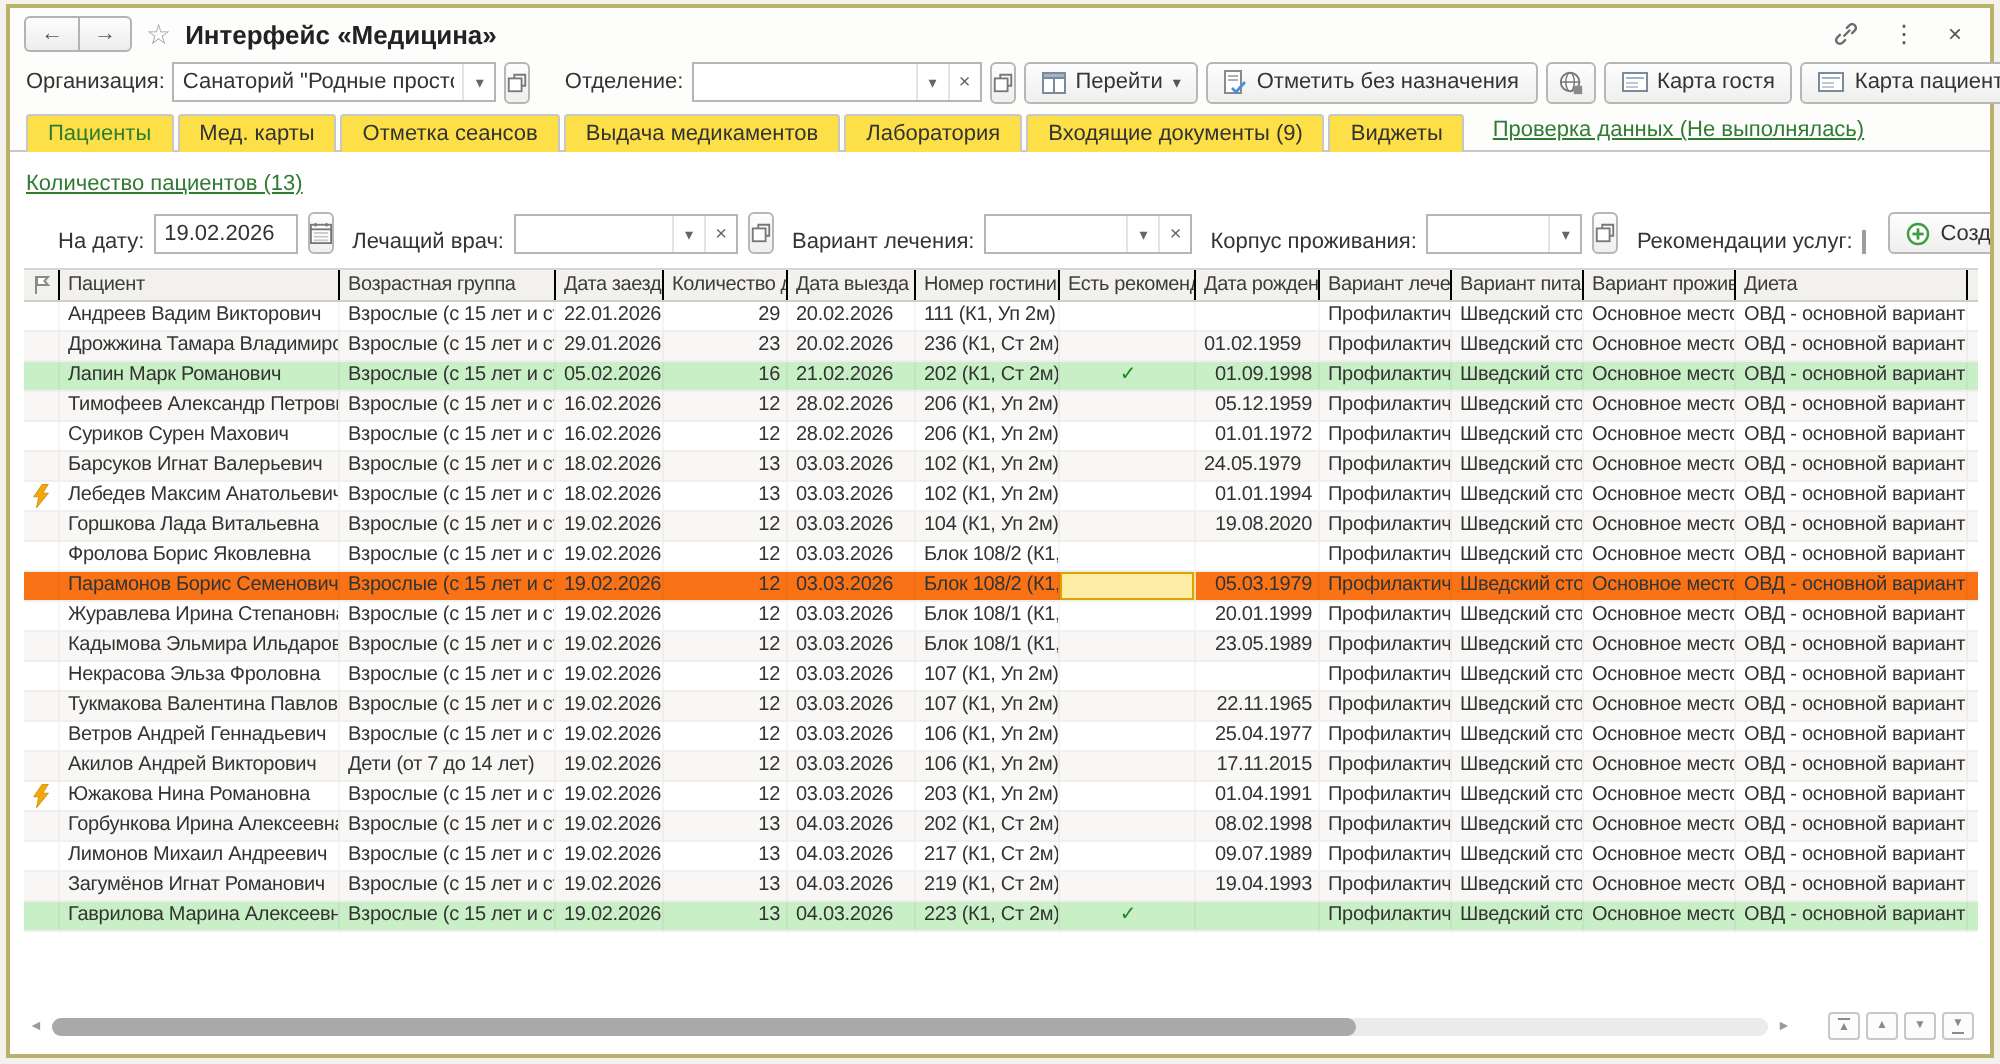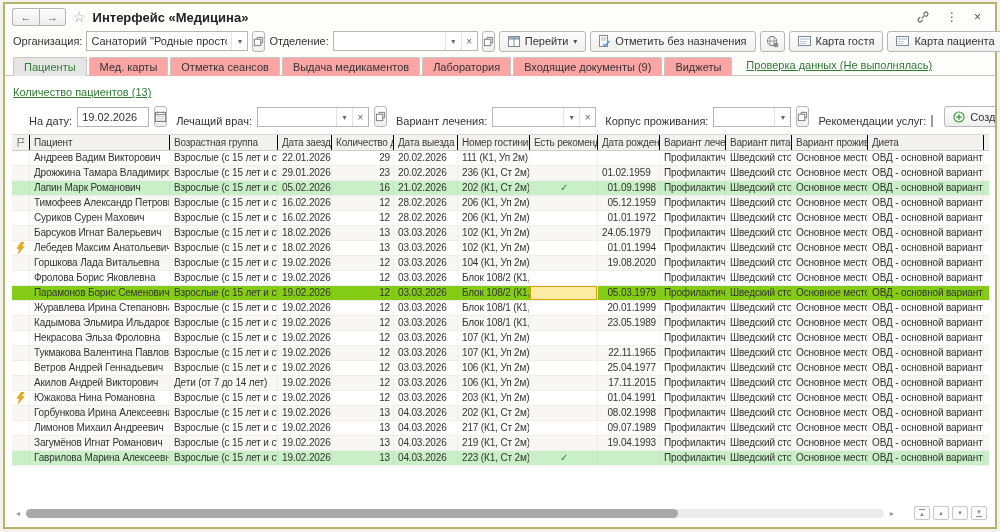--- a/index.html
+++ b/index.html
@@ -31,42 +31,42 @@
   .btn{display:inline-flex;align-items:center;gap:5px;background:linear-gradient(#fdfdfd,#efefee);
        border:1px solid #b7b7b7;border-radius:3px;padding:0 8px;font-size:11px;color:#333;height:21px;
        box-sizing:border-box;cursor:pointer;white-space:nowrap;font-family:inherit;}
   .btn.icon-only{padding:0;width:25px;justify-content:center;}
   .btn.square{width:21px;padding:0;justify-content:center;}
   .caret{font-size:8px;color:#555;}
   .tgroup{display:flex;align-items:center;gap:4px;margin-left:auto;}
 
   
   .tabsrow{display:flex;align-items:flex-end;gap:2px;padding:0 8px;border-bottom:1px solid #c9c7c3;height:21px;box-sizing:border-box;}
-  .tab{font-size:11px;padding:3px 10px;background:#fca5a5;border:1px solid #c9c7c3;border-bottom:none;
+  .tab{font-size:11px;padding:3px 10px;background:#fde047;border:1px solid #c9c7c3;border-bottom:none;
        border-radius:2px 2px 0 0;margin-bottom:-1px;cursor:pointer;white-space:nowrap;color:#333;}
-  .tab.active{background:#e5e5e5;color:#2e7d32;box-shadow:0 1px 0 0 #fff;}
+  .tab.active{background:#fde047;color:#2e7d32;box-shadow:0 1px 0 0 #fff;}
   .green-link{color:#2f7b33;font-size:11px;text-decoration:underline;cursor:pointer;white-space:nowrap;}
   .tabsrow .green-link{margin-left:12px;margin-bottom:4px;}
 
   
   .content{flex:1;background:#fff;padding:5px 6px 4px 6px;display:flex;flex-direction:column;overflow:hidden;}
   .countline{margin:1px 0 6px 2px;}
   .filters{display:flex;align-items:flex-end;gap:5px;margin:0 0 7px 18px;flex-wrap:nowrap;}
   .checkbox{width:12px;height:12px;border:1px solid #9c9c9c;background:#fff;display:inline-block;box-sizing:border-box;cursor:pointer;}
 
   
   .grid{margin-left:1px;}
   .g-head{display:flex;height:17px;background:#f3f1ee;border-top:1px solid #d8d6d3;border-bottom:1px solid #cfcdca;box-sizing:border-box;}
   .g-hcell{font-size:10px;color:#3c3c3c;padding:2px 3px 0 4px;border-right:1px solid #000000;box-sizing:border-box;
            white-space:nowrap;overflow:hidden;letter-spacing:-0.2px;}
   .g-hcell .sort{font-size:9px;color:#555;}
   .g-row{display:flex;height:15px;box-sizing:border-box;background:#fff;border-bottom:1px solid #f1efec;cursor:default;}
   .g-row.alt{background:#f8f7f5;}
   .g-row.hl-green{background:#c9efc6;}
-  .g-row.hl-yellow{background:#84cc16;}
+  .g-row.hl-yellow{background:#f97316;}
   .g-cell{font-size:10px;letter-spacing:-0.15px;padding:1px 3px 0 4px;border-right:1px solid rgba(0,0,0,0.04);
           box-sizing:border-box;white-space:nowrap;overflow:hidden;color:#333;}
   .g-cell.check{color:#1f8b24;font-weight:bold;text-align:center;}
   .g-cell.sel{background:#fdeca4;box-shadow:inset 0 0 0 1px #dca400;}
   .c-flag{display:flex;align-items:center;justify-content:center;padding:0;}
 
   
   .spacer{flex:1;}
   .hscroll{display:flex;align-items:center;gap:3px;height:16px;margin:0 2px 2px 2px;}
   .harrow{font-size:7px;color:#9a9a9a;width:10px;text-align:center;cursor:pointer;}
@@ -108,21 +108,21 @@
       <div class="field" style="width:162px">
         <input style="flex: 1 1 0%;" value="Санаторий &quot;Родные просторы&quot;">
         <span class="fbtn">▾</span>
       </div>
       <button class="btn square">
         <svg width="11" height="11" viewBox="0 0 12 12">
             <rect x="1.5" y="3.5" width="7" height="7" fill="#fff" stroke="#777"></rect>
             <path d="M4.5 3.5v-2h6v6h-2" fill="none" stroke="#777"></path>
           </svg>
       </button>
-      <span class="lbl" style="margin-left:0">Отделение:</span>
+      <span class="lbl" style="margin-left:13px">Отделение:</span>
       <div class="field" style="width:145px">
         <input style="flex: 1 1 0%;" value="">
         <span class="fbtn">▾</span>
         <span class="fbtn x">×</span>
       </div>
       <button class="btn square">
         <svg width="11" height="11" viewBox="0 0 12 12">
             <rect x="1.5" y="3.5" width="7" height="7" fill="#fff" stroke="#777"></rect>
             <path d="M4.5 3.5v-2h6v6h-2" fill="none" stroke="#777"></path>
           </svg>

